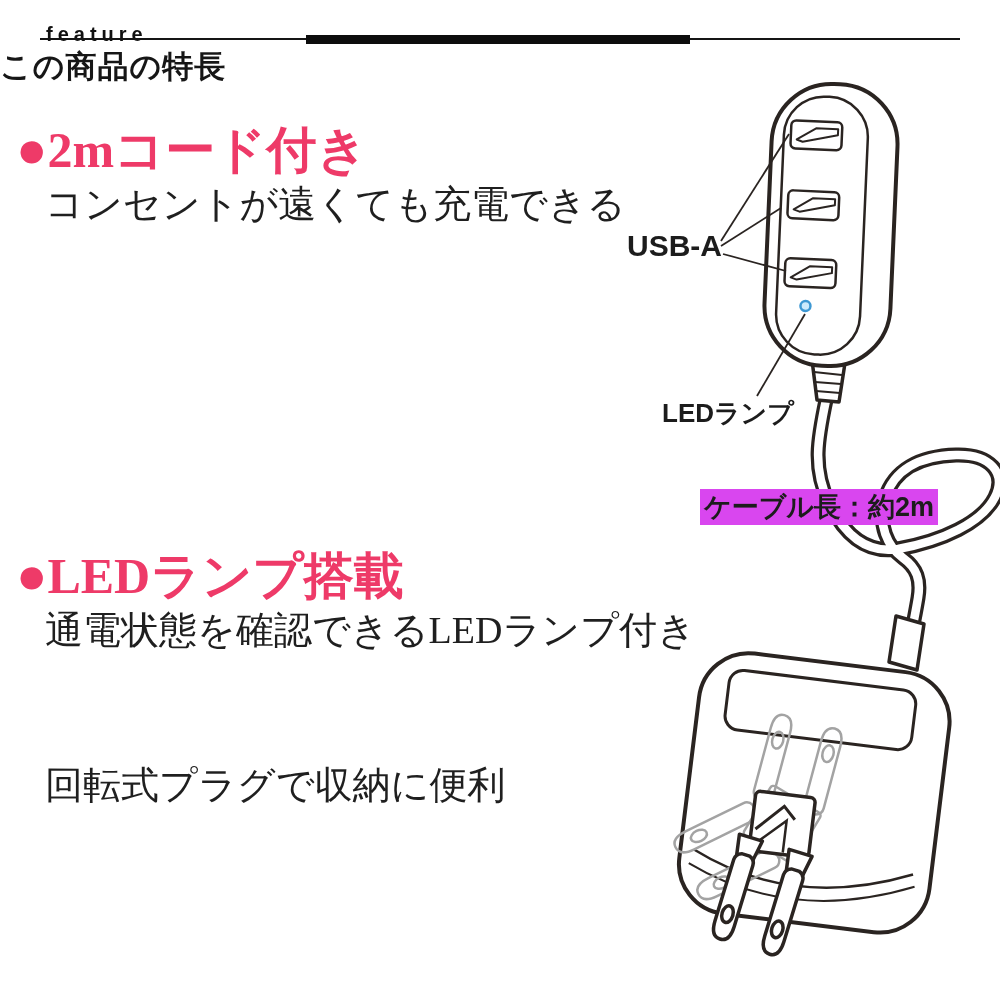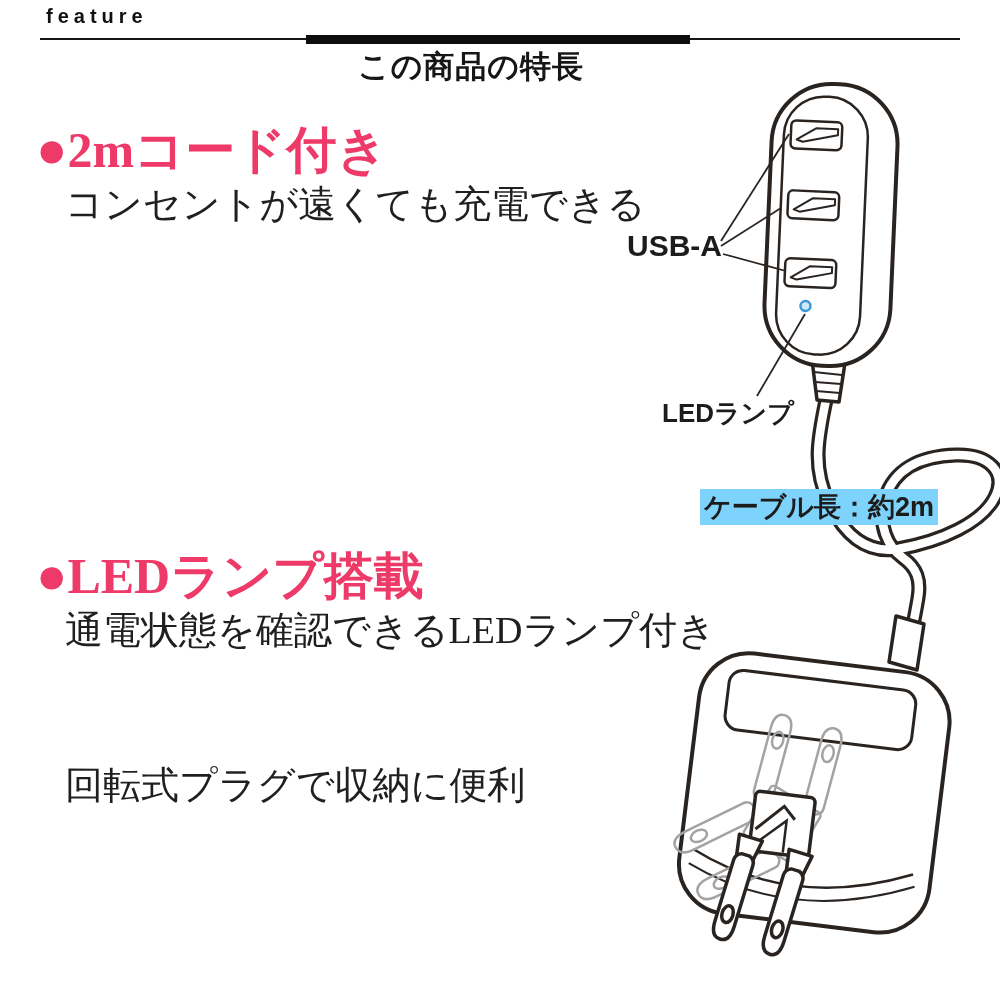--- a/index.html
+++ b/index.html
@@ -2,53 +2,53 @@
 <html><head>
 <meta charset="utf-8">
 <style>
   html,body{margin:0;padding:0;}
   body{
     width:1000px;height:1000px;position:relative;background:#ffffff;overflow:hidden;
     font-family:"Liberation Sans","DejaVu Sans",sans-serif;
   }
   
   .eyebrow{
-    position:absolute;left:46px;top:5px;
+    position:absolute;left:46px;top:23px;
     font-size:20px;font-weight:bold;letter-spacing:5px;color:#111;
   }
   .rule-thin{position:absolute;left:40px;top:38px;width:920px;height:2px;background:#151515;}
   .rule-thick{position:absolute;left:306px;top:35px;width:384px;height:9px;background:#0d0d0d;}
   .page-title{
-    position:absolute;left:0;top:46px;width:942px;text-align:center;
+    position:absolute;left:0;top:46px;width:942px;text-align:left;
     font-family:"Liberation Serif","DejaVu Serif",serif;
     font-size:31px;font-weight:700;color:#161616;letter-spacing:1px;
   }
   
-  .feature{position:absolute;left:0;width:660px;padding-left:36px;box-sizing:border-box;}
+  .feature{position:absolute;left:0;width:660px;padding-left:16px;box-sizing:border-box;}
   .feature-heading{
     font-family:"Liberation Serif","DejaVu Serif",serif;
     font-size:50px;font-weight:700;line-height:1.15;color:#ee3a68;
     white-space:nowrap;
   }
   .feature-heading .bullet{font-size:52px;}
   .feature-desc{
     font-family:"Liberation Serif","DejaVu Serif",serif;
     font-size:38px;line-height:1.1;color:#1f1f1f;margin-left:29px;margin-top:4px;
     white-space:nowrap;
   }
   .f1{top:120px;} .f2{top:331px;} .f3{top:546px;} .f4{top:761px;}
   
   .diagram-svg{position:absolute;left:560px;top:60px;z-index:1;}
   .lbl{
     position:absolute;z-index:3;font-weight:bold;color:#1c1c1c;white-space:nowrap;
     font-family:"Liberation Sans","DejaVu Sans",sans-serif;
   }
   .lbl-usb{left:627px;top:229px;font-size:30px;}
   .lbl-led{left:662px;top:396px;font-size:26px;text-align:center;}
-  .lbl-cable{left:700px;top:489px;font-size:27px;background:#7dd3fc;padding:0 4px;}
+  .lbl-cable{left:700px;top:489px;font-size:27px;background:#d946ef;padding:0 4px;}
 </style>
 </head>
 <body>
 
 <div class="eyebrow">feature</div>
 <div class="rule-thin"></div>
 <div class="rule-thick"></div>
 <div class="page-title">この商品の特長</div>
 
 <div class="feature f1">

